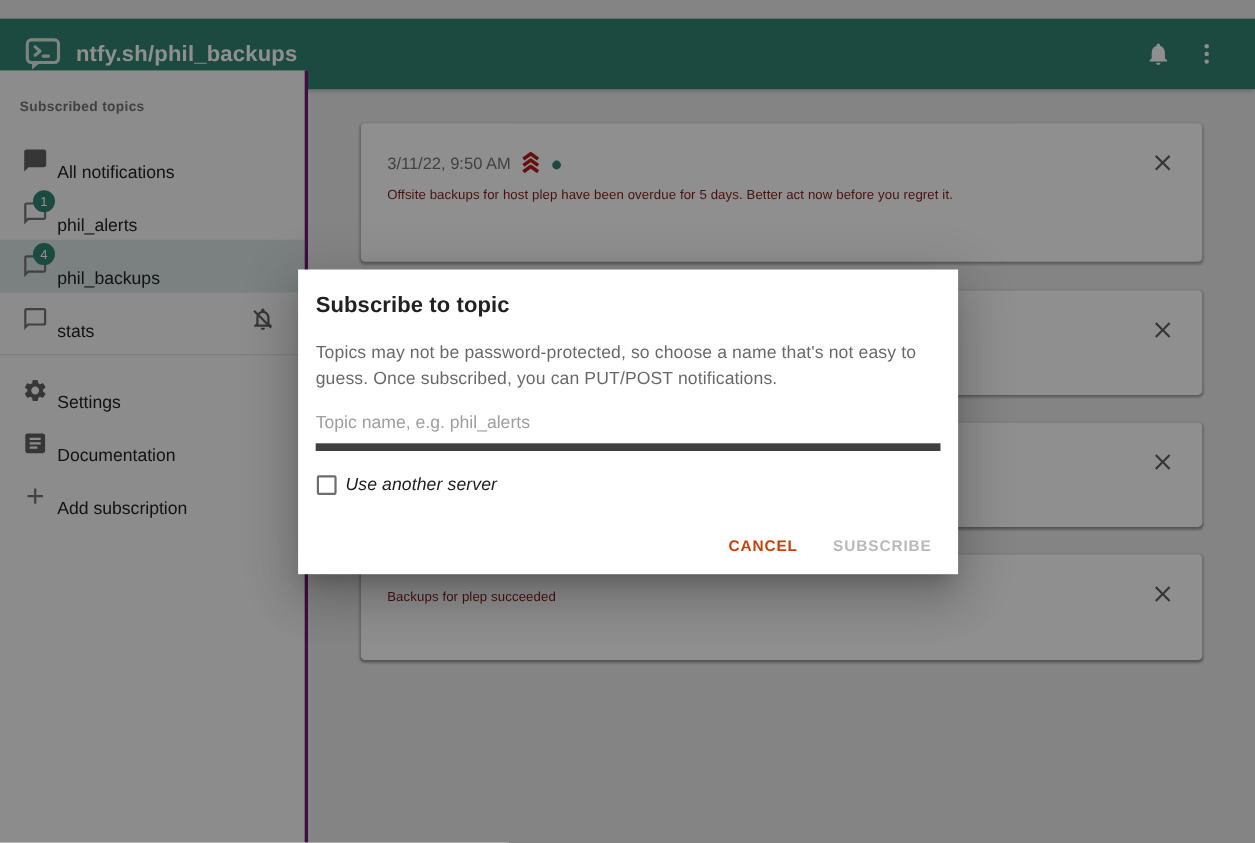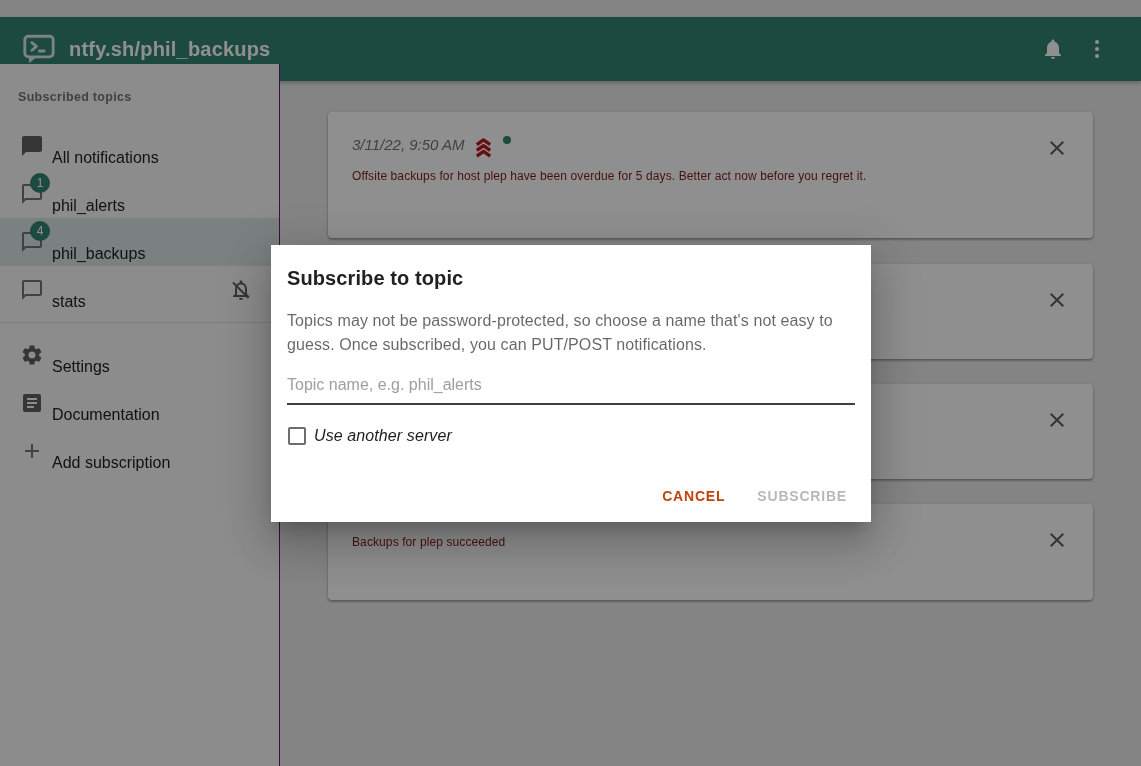--- a/index.html
+++ b/index.html
@@ -19,21 +19,21 @@
     z-index:1;
   }
   .appbar-logo { width:34px; height:34px; margin-right:13px; flex:none; }
   .appbar-title { color:#ffffff; font-size:20px; font-weight:bold; letter-spacing:.2px; }
   .appbar-spacer { flex:1; }
   .icon-btn { width:44px; height:44px; display:flex; align-items:center; justify-content:center; cursor:pointer; }
 
   
   .sidebar {
     position:absolute; left:0; top:64px; width:280px; height:702px;
-    background:#fafafa; border-right:1px solid #701a75; z-index:1;
+    background:#fafafa; border-right:3px solid #701a75; z-index:1;
   }
   .sidebar-overline {
     padding:26px 0 0 18px; font-size:12.5px; font-weight:bold;
     color:#757575; letter-spacing:.3px; margin-bottom:18px;
   }
   .nav-item {
     height:48px; display:flex; align-items:center; padding-left:20px;
     position:relative; cursor:pointer;
   }
   .nav-item.selected { background:rgba(51,133,116,.16); }
@@ -51,21 +51,21 @@
   
   .card {
     position:absolute; left:328px; width:765px; background:#ffffff;
     border-radius:4px; box-shadow:0 1px 3px rgba(0,0,0,.3), 0 2px 2px rgba(0,0,0,.14);
     padding:24px 24px 0 24px; z-index:1;
   }
   .card-1 { top:112px; height:126px; }
   .card-2 { top:264px; height:95px; }
   .card-3 { top:384px; height:95px; }
   .card-4 { top:504px; height:96px; }
-  .card-meta { display:flex; align-items:flex-start; font-size:15px; color:#757575;font-style:italic; }
+  .card-meta { display:flex; align-items:center; font-size:15px; color:#757575; }
   .card-meta .prio { margin-left:7px; }
   .dot { width:8px; height:8px; border-radius:50%; background:#338574; margin-left:8px; }
   .card-title {
     margin-top:7px; font-size:22px; color:#2c2c2c;
     display:flex; align-items:center; gap:9px;
   }
   .card-body { margin-top:7px; font-size:12px; color:#7f1d1d; letter-spacing:.1px; }
   .card-close { position:absolute; top:24px; right:24px; width:24px; height:24px; cursor:pointer; }
 
   
@@ -77,21 +77,21 @@
     background:#ffffff; border-radius:0; z-index:10;
     box-shadow:0 11px 15px -7px rgba(0,0,0,.2), 0 24px 38px 3px rgba(0,0,0,.14), 0 9px 46px 8px rgba(0,0,0,.12);
     padding:0 16px;
   }
   .dialog-title { padding-top:22px; font-size:20px; font-weight:bold; color:#212121; letter-spacing:.1px; }
   .dialog-desc { margin-top:19px; font-size:16px; color:rgba(0,0,0,.6); line-height:24px; letter-spacing:.1px; }
   .dialog-input-wrap { margin-top:13px; }
   .dialog-input {
     width:100%; border:none; outline:none; background:transparent;
     font-family:"Liberation Sans", sans-serif; font-size:16px; color:#212121;
-    padding:6px 0 9px 0; border-bottom:2px solid #404040;
+    padding:6px 0 9px 0; border-bottom:7px solid #404040;
   }
   .dialog-input::placeholder { color:#9e9e9e; opacity:1; }
   .checkbox-row { margin-top:22px; display:flex; align-items:center; cursor:pointer; }
   .checkbox-box {
     width:18px; height:18px; border:2px solid #6d6d6d; border-radius:2px;
     margin-left:1px; margin-right:8px; flex:none; background:#fff;
   }
   .checkbox-label { font-size:16px; color:#1d1d1d; letter-spacing:.1px;font-style:italic; }
   .dialog-actions {
     position:absolute; right:8px; bottom:8px; display:flex; align-items:center;

